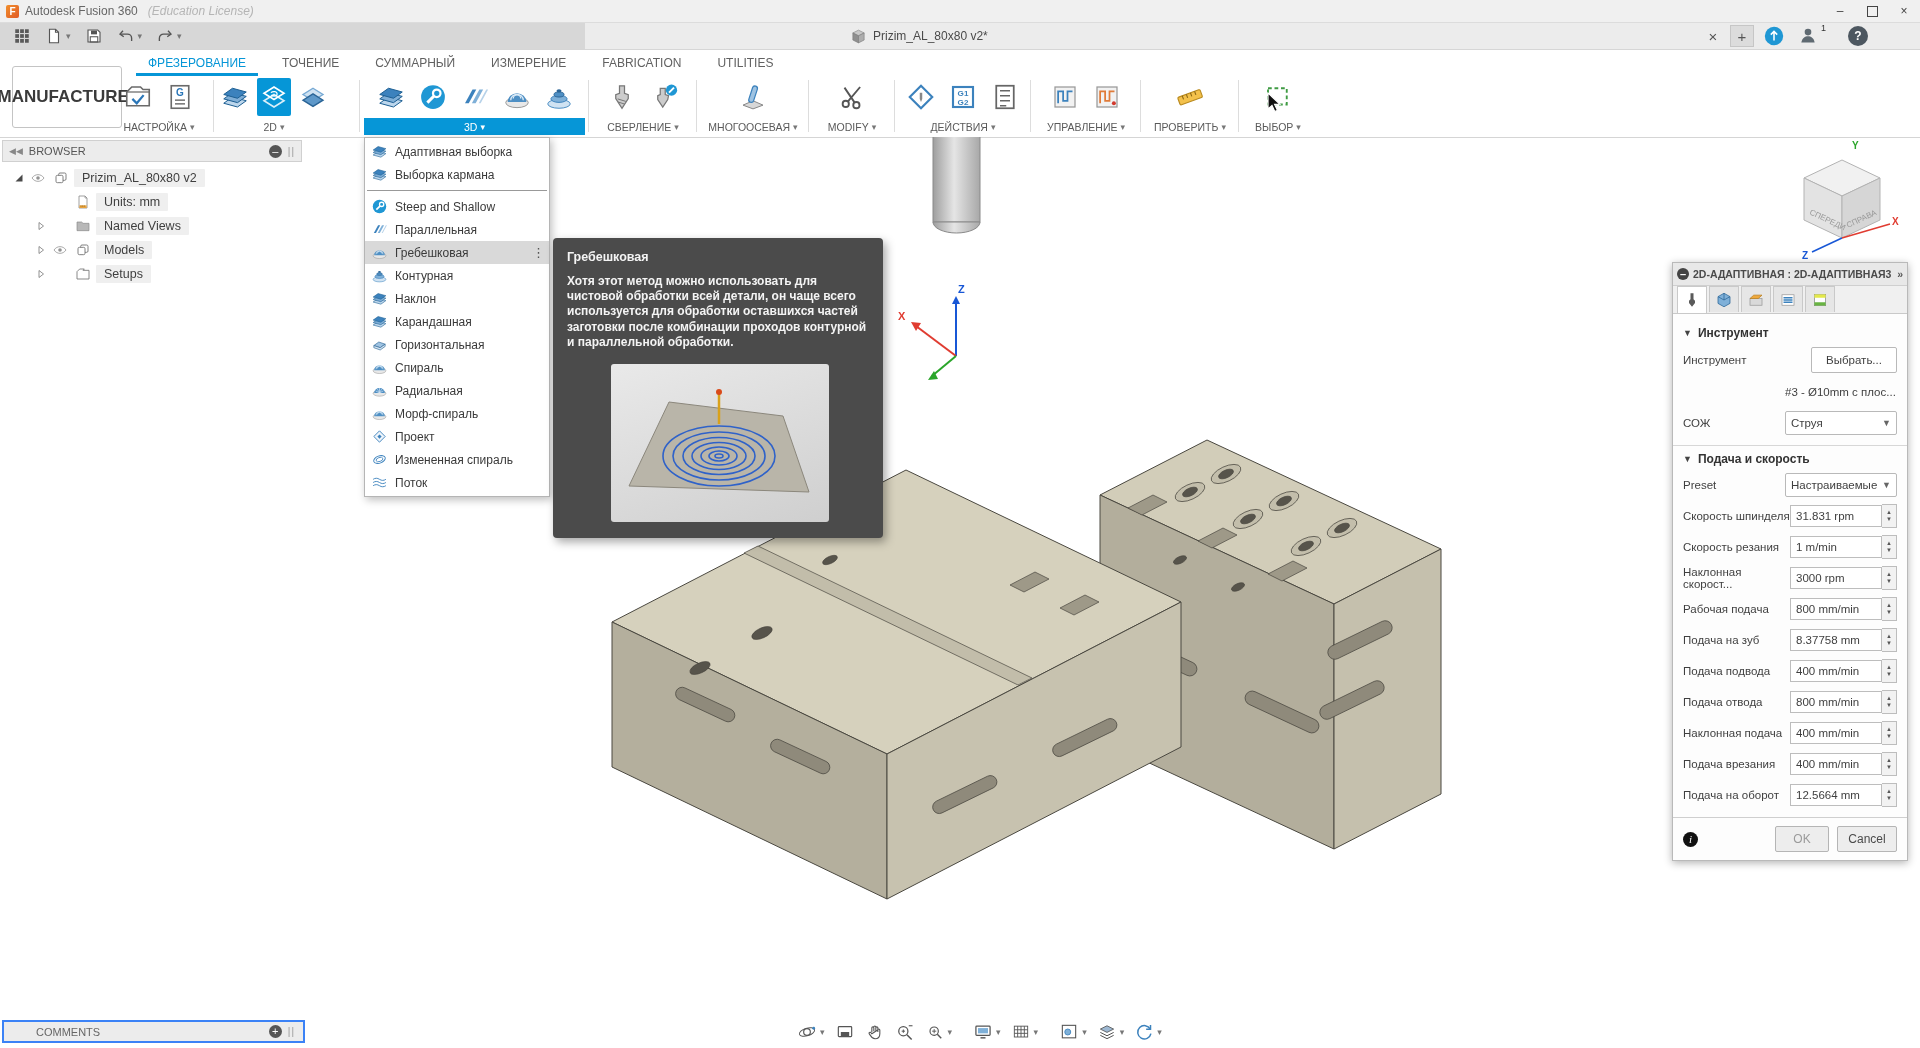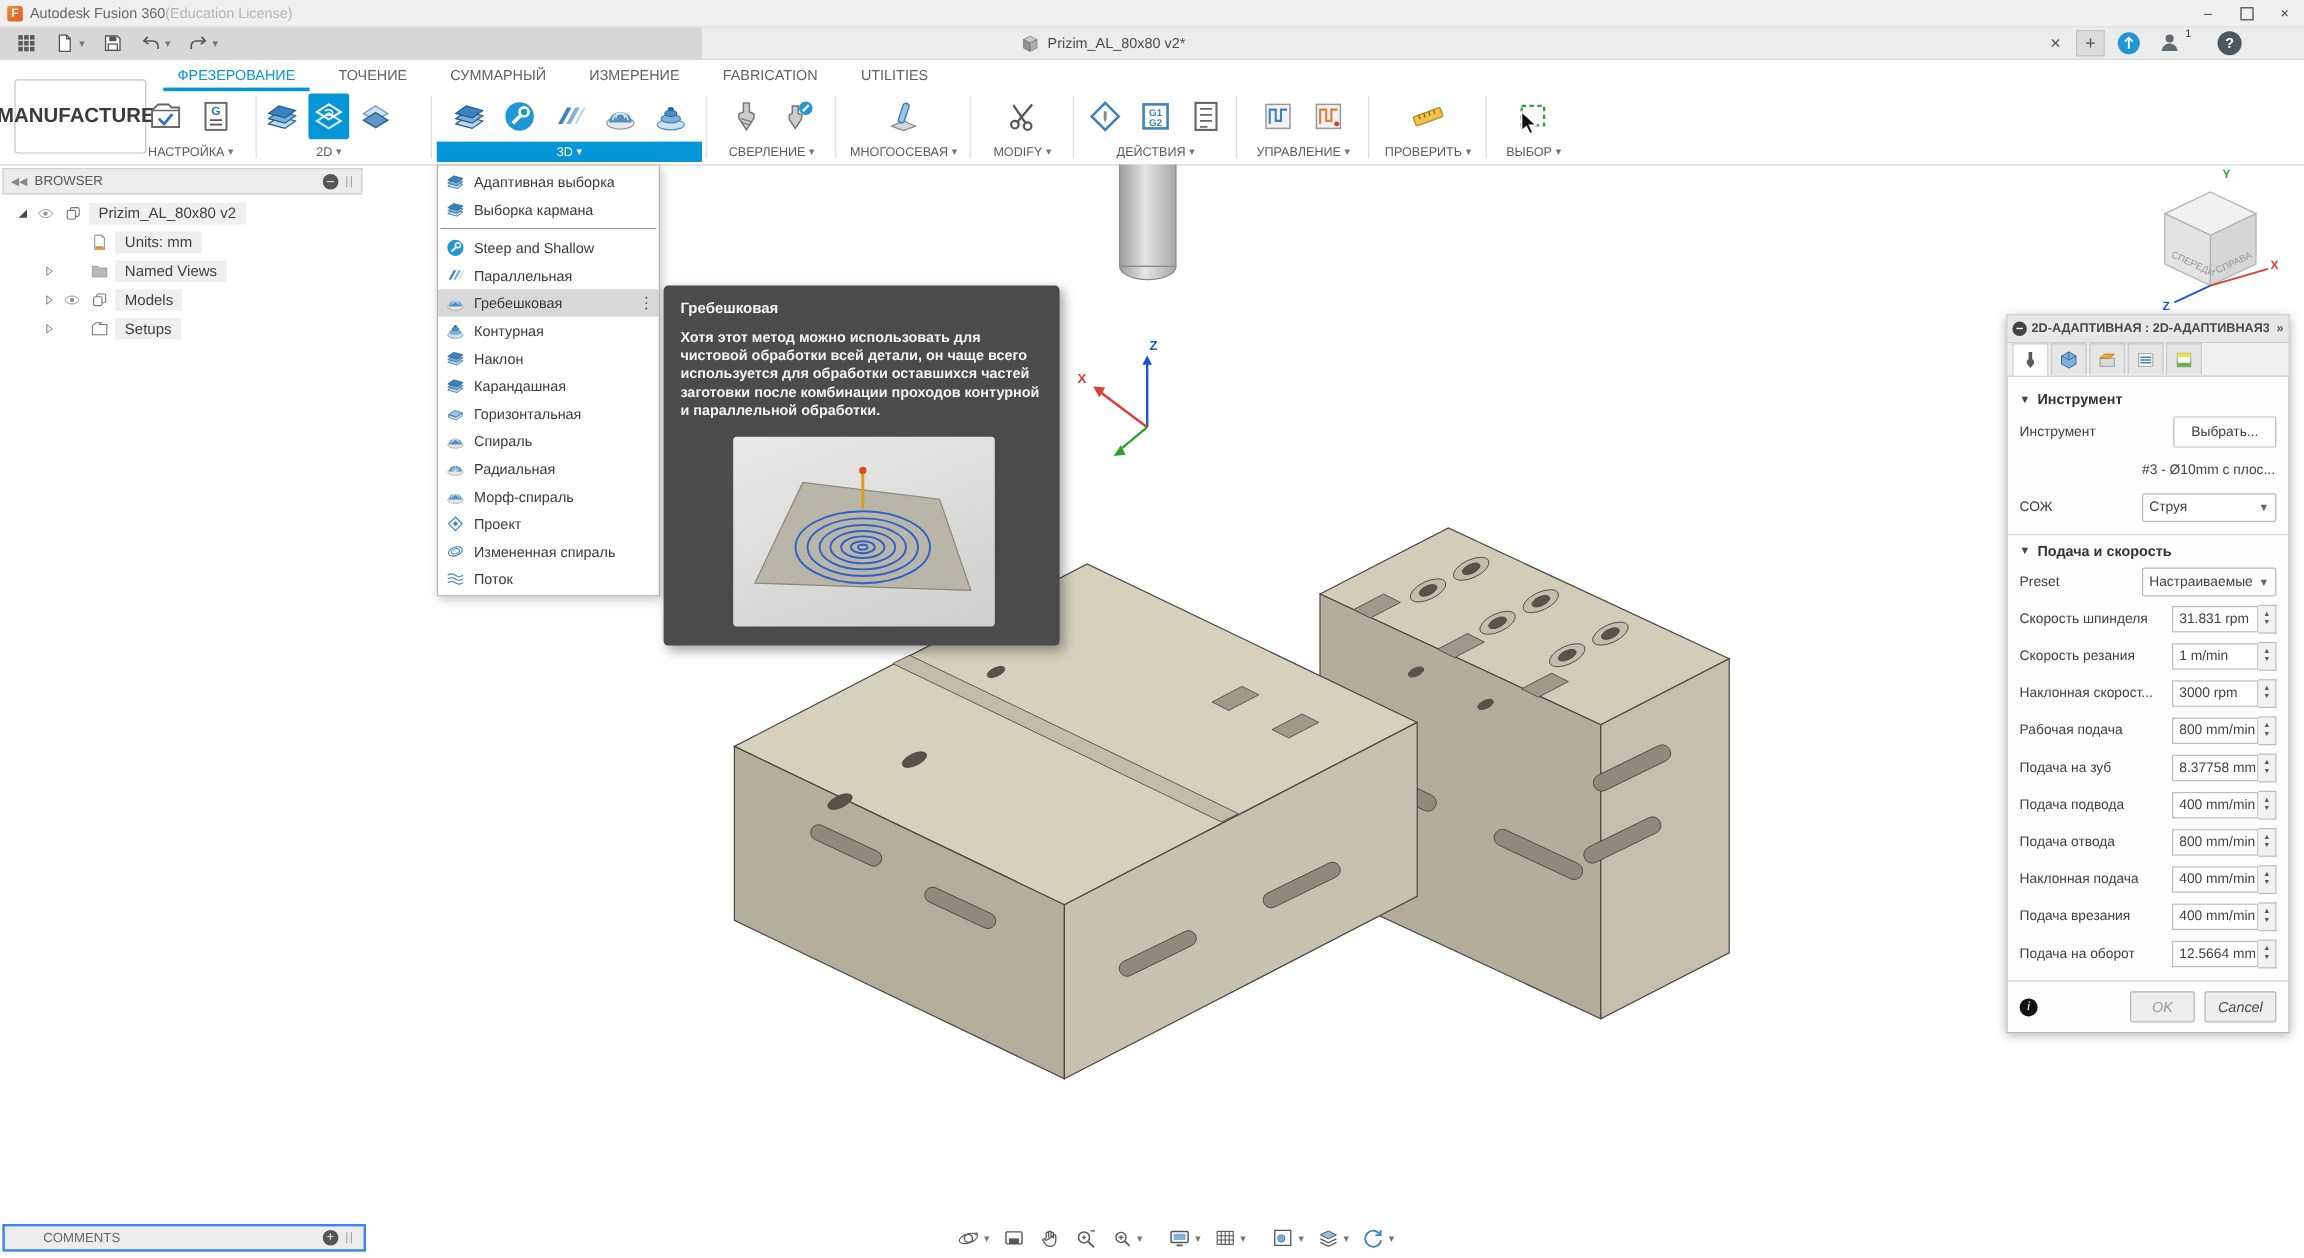--- a/index.html
+++ b/index.html
@@ -8,21 +8,21 @@
        -webkit-font-smoothing:antialiased;}
   .abs{position:absolute;}
   .ic{display:inline-flex;align-items:center;justify-content:center;}
   .ic svg{width:100%;height:100%;display:block;}
   .caret::after{content:"▾";font-size:9px;color:#777;margin-left:3px;}
   
   #titlebar{left:0;top:0;width:1920px;height:22px;background:#f0f0f0;border-bottom:1px solid #dcdcdc;
             display:flex;align-items:center;font-size:12px;color:#666;}
   #fusion-logo{width:13px;height:13px;margin:0 6px 0 6px;background:linear-gradient(135deg,#f18f2c,#e05a26);
                color:#fff;font-size:10px;font-weight:bold;display:flex;align-items:center;justify-content:center;border-radius:2px;}
-  #title-license{color:#b5b5b5;margin-left:0;}
+  #title-license{color:#b5b5b5;margin-left:10px;font-style:italic;}
   #win-controls{margin-left:auto;display:flex;height:22px;}
   .winbtn{width:32px;height:22px;display:flex;align-items:center;justify-content:center;color:#444;font-size:12px;}
   .winbox{width:9px;height:9px;border:1px solid #444;}
   
   #qatbar{left:0;top:23px;width:1920px;height:26px;background:#ececec;border-bottom:1px solid #d6d6d6;}
   #qat-left{position:absolute;left:0;top:0;width:585px;height:26px;background:#d7d7d7;display:flex;align-items:center;padding-left:6px;box-sizing:border-box;}
   .qat-item{display:flex;align-items:center;height:24px;padding:0 7px;}
   .qat-item .ic{width:18px;height:18px;}
   #doc-tab{position:absolute;left:850px;top:0;height:26px;display:flex;align-items:center;font-size:12px;color:#4a4a4a;}
   #doc-tab .ic{width:17px;height:17px;margin-right:6px;}
@@ -89,27 +89,27 @@
   #panel-body{padding:6px 10px 0 10px;font-size:11.5px;color:#3f3f3f;}
   .sec-head{font-weight:bold;font-size:12px;color:#333;margin:6px 0 4px 0;display:flex;align-items:center;}
   .sec-head .tri{font-size:9px;margin-right:6px;color:#444;}
   .prow{display:flex;align-items:center;margin:7px 0;min-height:24px;}
   .prow .plabel{flex:1;}
   .pctrl{display:flex;align-items:center;}
   .pbtn{width:84px;height:24px;border:1px solid #b9b9b9;background:#fff;border-radius:2px;display:flex;align-items:center;justify-content:center;color:#3f3f3f;}
   .pselect{width:112px;height:24px;border:1px solid #b9b9b9;background:#fff;border-radius:2px;display:flex;align-items:center;padding:0 5px;box-sizing:border-box;justify-content:space-between;color:#3f3f3f;}
   .pselect .sv{overflow:hidden;white-space:nowrap;}
   .pselect .dd{font-size:9px;color:#666;margin-left:4px;}
-  .pinput{width:72px;height:22px;border:1px solid #bdbdbd;background:#fff;display:flex;align-items:center;padding:0 5px;box-sizing:border-box;white-space:nowrap;}
+  .pinput{width:92px;height:22px;border:1px solid #bdbdbd;background:#fff;display:flex;align-items:center;padding:0 5px;box-sizing:border-box;white-space:nowrap;}
   .pspin{width:14px;height:22px;border:1px solid #bdbdbd;border-left:none;background:#f2f2f2;display:flex;flex-direction:column;align-items:center;justify-content:center;font-size:6px;color:#555;line-height:1.1;}
   .ptext{width:112px;text-align:left;color:#3f3f3f;white-space:nowrap;margin-left:10px;}
   .pdivider{height:1px;background:#d7d7d7;margin:10px -10px 4px -10px;}
   #panel-footer{border-top:1px solid #cfcfcf;margin-top:10px;padding:8px 10px;display:flex;align-items:center;}
   #panel-footer .circle-glyph{width:15px;height:15px;background:#111;font-style:italic;font-family:"Liberation Serif",serif;}
-  .fbtn{height:24px;border:1px solid #b5b5b5;background:#ededed;border-radius:2px;display:flex;align-items:center;justify-content:center;font-size:12px;font-style:italic;}
+  .fbtn{height:24px;border:1px solid #b5b5b5;background:#ededed;border-radius:2px;display:flex;align-items:center;justify-content:center;font-size:12px;}
   #btn-ok{width:52px;margin-left:auto;color:#9a9a9a;}
   #btn-cancel{width:58px;margin-left:8px;color:#4a4a4a;}
   
   #comments-bar{left:2px;top:1020px;width:303px;height:23px;background:#ececec;border:2px solid #3b82f6;display:flex;align-items:center;font-size:11px;color:#666;padding:0 8px;box-sizing:border-box;z-index:6;}
   #navbar{left:792px;top:1018px;height:28px;display:flex;align-items:center;z-index:6;}
   .navitem{display:flex;align-items:center;margin:0 5px;}
   .navitem .ic{width:20px;height:20px;}
   
   #canvas{left:0;top:137px;width:1920px;height:911px;z-index:0;}
   .axis-label{position:absolute;font-size:11px;font-weight:bold;z-index:4;}

